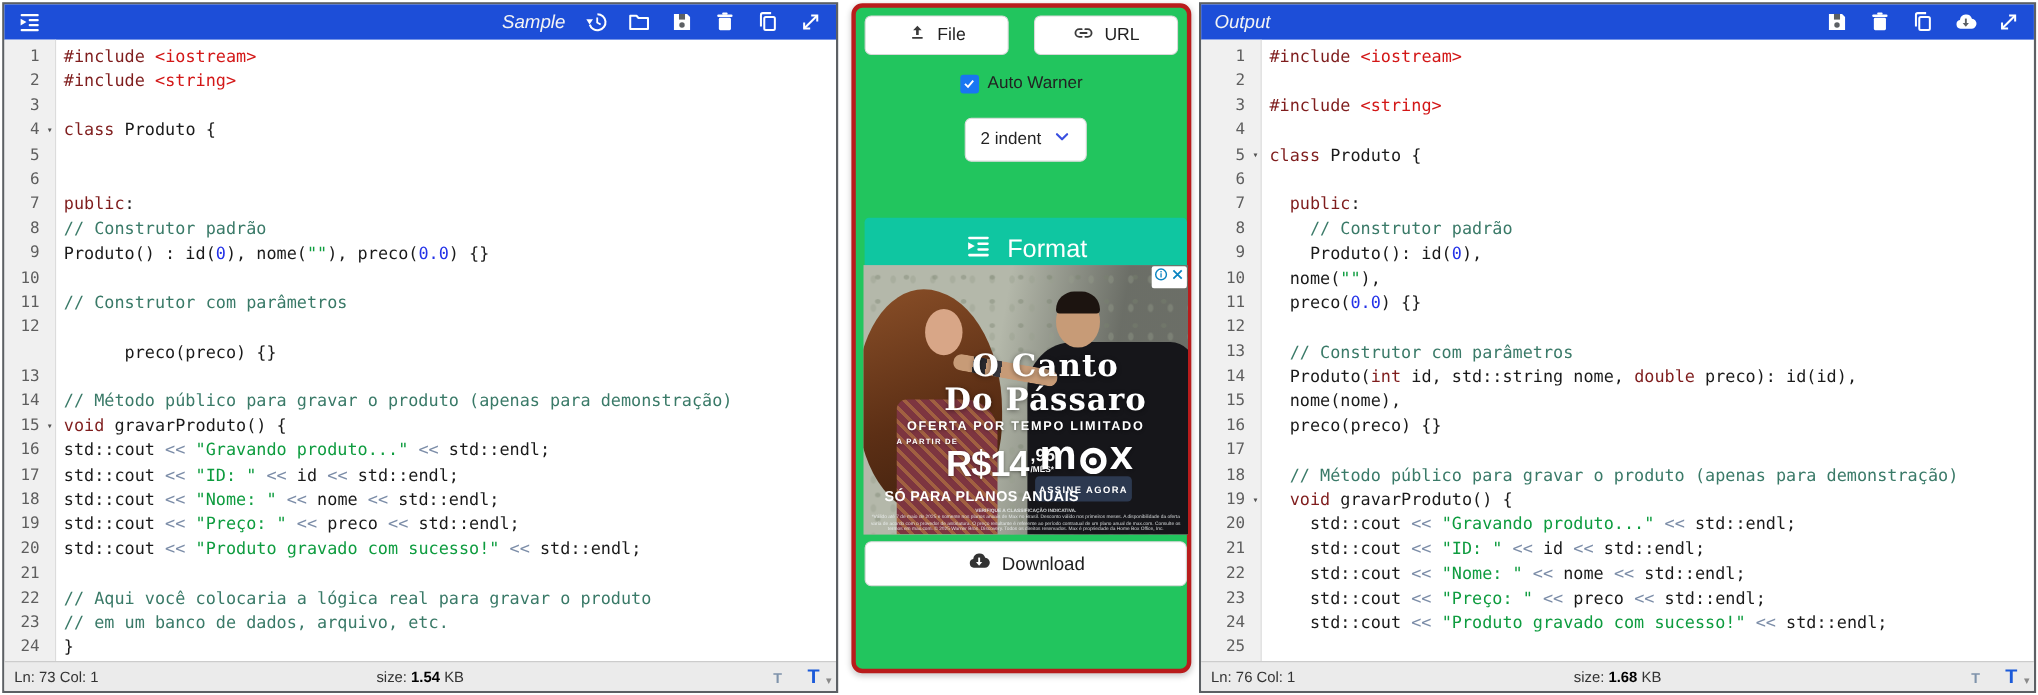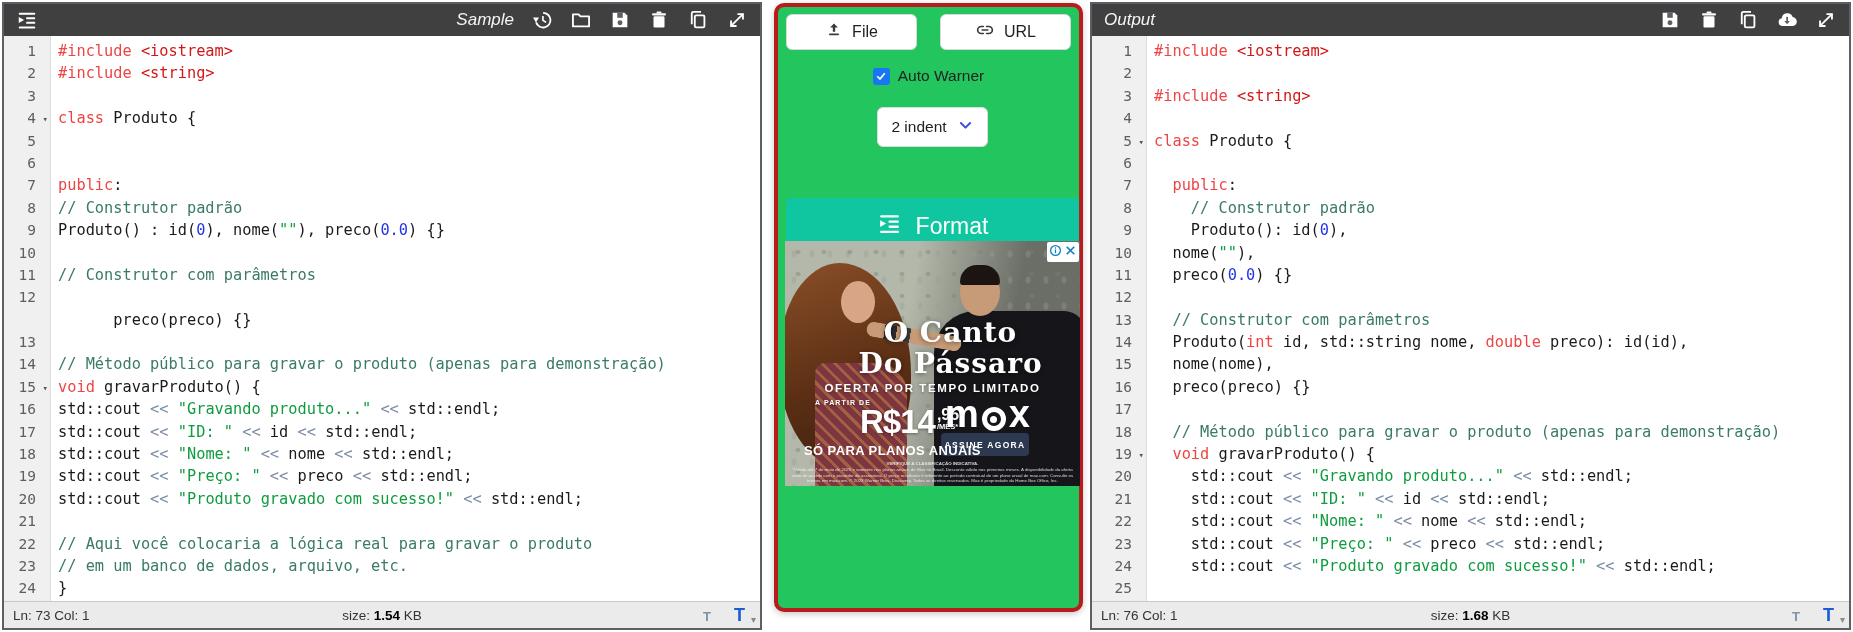--- a/index.html
+++ b/index.html
@@ -4,40 +4,40 @@
 <style>
   html,body{margin:0;padding:0;background:#fff;}
   body{width:1853px;height:632px;overflow:hidden;font-family:"Liberation Sans",sans-serif;}
   .app{position:relative;width:1853px;height:632px;background:#fff;}
 
   
   .panel{position:absolute;top:2px;height:628px;background:#fff;border:2px solid #5c6064;
          box-sizing:border-box;display:flex;flex-direction:column;}
   #left-panel{left:2px;width:760px;}
   #right-panel{left:1090px;width:761px;}
-  .phead{height:32px;background:#404040;display:flex;align-items:center;padding:0 12px;gap:17px;flex:0 0 auto;}
+  .phead{height:32px;background:#1d4ed8;display:flex;align-items:center;padding:0 12px;gap:17px;flex:0 0 auto;}
   .ptitle{color:#f4f4f4;font-style:italic;font-size:17px;}
   .spacer{flex:1;}
   .icon-btn{width:22px;height:22px;background:none;border:none;padding:0;cursor:pointer;display:block;}
   .icon-btn svg{display:block;}
 
   .editor{flex:1 1 auto;overflow:hidden;position:relative;
           font-family:"DejaVu Sans Mono",monospace;font-size:15.3px;line-height:22.4px;
           padding-top:4px;box-sizing:border-box;}
   .editor::before{content:'';position:absolute;left:0;top:0;bottom:0;background:#f0f0f0;border-right:1px solid #dcdcdc;}
   #left-panel .editor::before{width:46px;}
   #right-panel .editor::before{width:54px;}
   .code-row{display:flex;height:22.4px;position:relative;z-index:1;}
   .gutter{flex:0 0 auto;box-sizing:border-box;text-align:right;color:#5e5e5e;font-size:14.5px;
           padding-right:14px;position:relative;}
   #left-panel .gutter{width:46px;}
   #right-panel .gutter{width:54px;}
   .fold{position:absolute;right:2px;top:1px;font-style:normal;font-size:9px;color:#555;cursor:pointer;}
   .line-content{white-space:pre;padding-left:8px;color:#1a1a1a;}
-  .kw{color:#ef4444;}.inc{color:#d31717;}.cmt{color:#3a7a68;}.str{color:#0e9c3f;}
+  .kw{color:#7f1d1d;}.inc{color:#d31717;}.cmt{color:#3a7a68;}.str{color:#0e9c3f;}
   .num{color:#2533e8;}.op{color:#7c8da8;}.pln{color:#1a1a1a;}
   .scroll-hint{position:absolute;right:4px;bottom:3px;color:#8a8a8a;font-size:10px;z-index:2;cursor:pointer;}
 
   .statusbar{height:26px;background:#ebebeb;border-top:1px solid #c8c8c8;display:flex;align-items:center;
              padding:0 9px;font-size:13.5px;color:#333;position:relative;flex:0 0 auto;}
   .status-center{position:absolute;left:0;right:0;text-align:center;pointer-events:none;}
   .size-val{font-weight:bold;color:#000;}
   .tbtns{margin-left:auto;display:flex;align-items:baseline;gap:11px;z-index:1;}
   .t-small{color:#7f93ab;font-weight:bold;font-size:13px;background:none;border:none;cursor:pointer;font-family:inherit;}
   .t-big{color:#1b5ad9;font-weight:bold;font-size:18px;background:none;border:none;cursor:pointer;font-family:inherit;}
@@ -387,20 +387,28 @@
               <circle cx="12" cy="12" r="9" fill="none" stroke="#0a84c1" stroke-width="2.4"></circle>
               <rect x="10.9" y="10" width="2.2" height="7" fill="#0a84c1"></rect>
               <rect x="10.9" y="6.2" width="2.2" height="2.4" fill="#0a84c1"></rect>
             </svg></span>
         <span><svg viewBox="0 0 24 24" width="13" height="13">
               <path d="M5 5l14 14M19 5L5 19" stroke="#0a84c1" stroke-width="3"></path>
             </svg></span>
       </div>
     </div>
 
+    <button class="download-btn">
+      <span><svg viewBox="0 0 24 24" width="22" height="22">
+            <path d="M6.8 18.6a4.3 4.3 0 0 1-.5-8.5A6.1 6.1 0 0 1 18.2 8.8a4.9 4.9 0 0 1-.8 9.8z" fill="#333"></path>
+            <rect x="11.2" y="8.6" width="1.9" height="4.8" fill="#fff"></rect>
+            <polygon points="9,13 15.2,13 12.1,16.6" fill="#fff"></polygon>
+          </svg></span>
+      <span>Download</span>
+    </button>
   </div>
 
   <section class="panel" id="right-panel">
     <header class="phead">
       <span class="ptitle">Output</span>
       <span class="spacer"></span>
       <button class="icon-btn">
         <svg viewBox="0 0 24 24" width="22" height="22">
             <path d="M4 4h13l3 3v13H4z" fill="#fff"></path>
             <rect x="9" y="4" width="6" height="5.6" fill="#5c6064"></rect>

